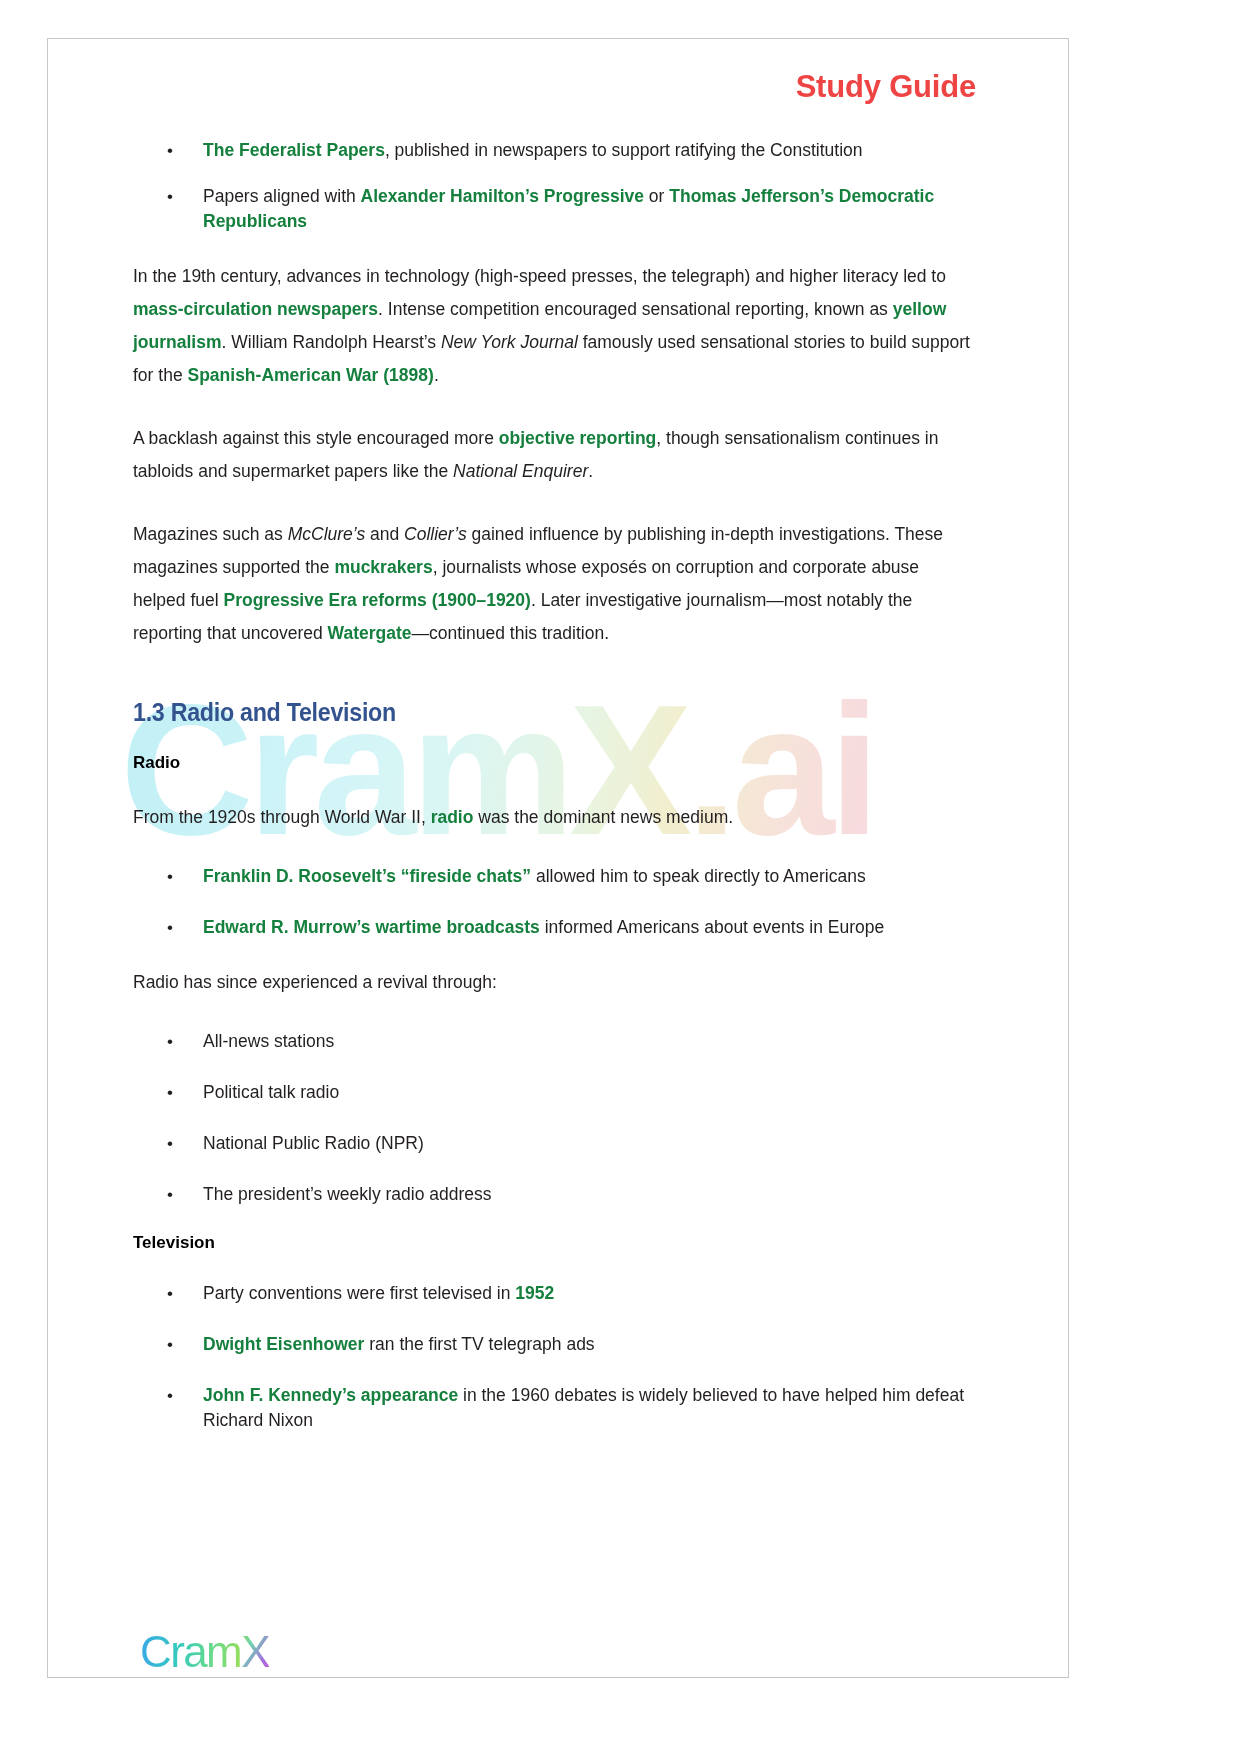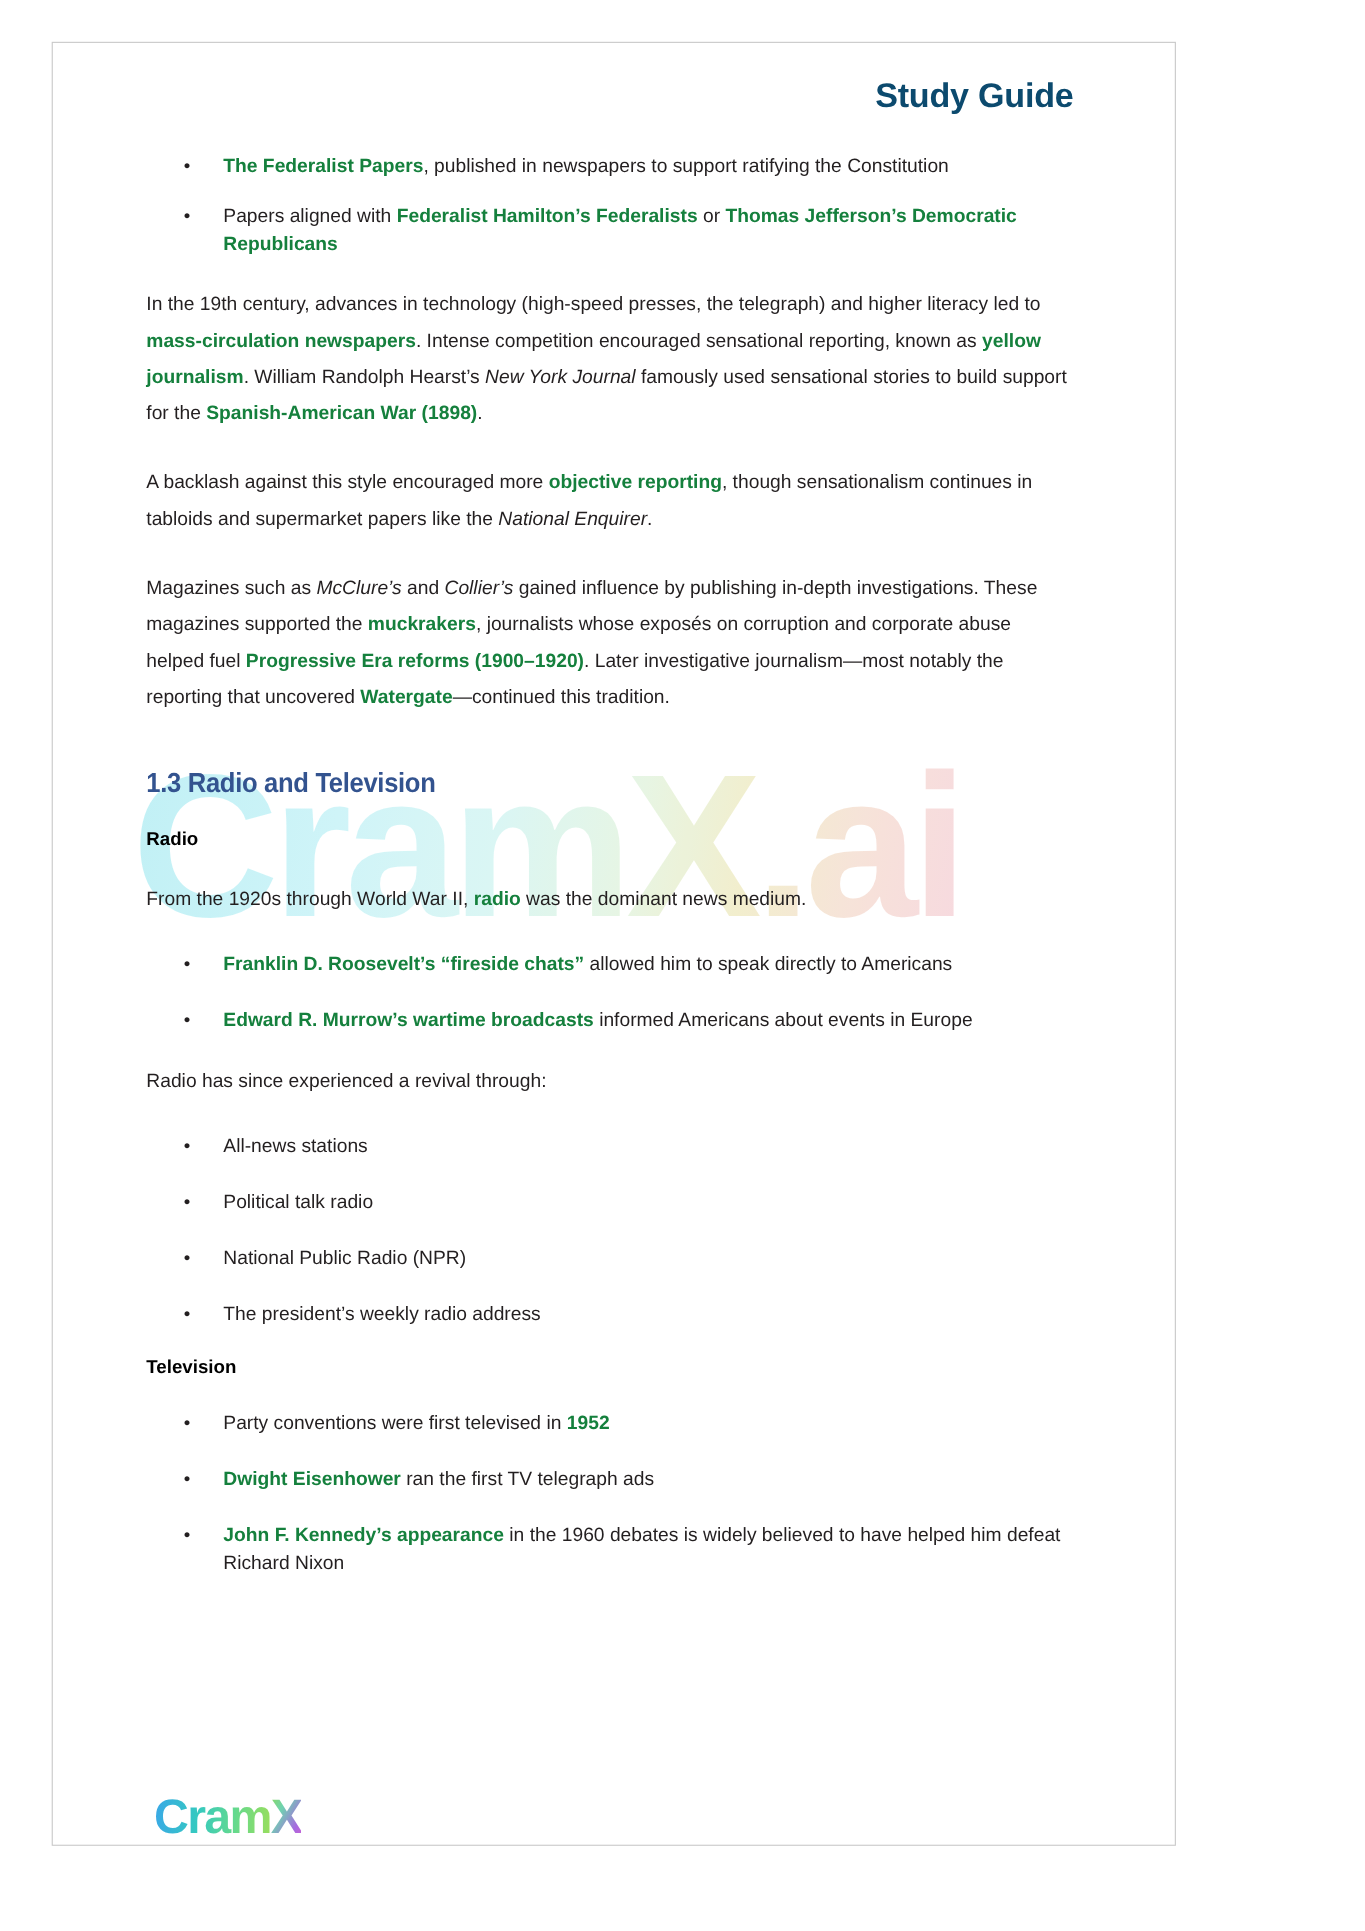--- a/index.html
+++ b/index.html
@@ -38,21 +38,21 @@
     left: 133px;
     top: 70px;
     width: 843px;
   }
 
   
   .doc-title {
     text-align: right;
     font-size: 31px;
     font-weight: bold;
-    color: #0c4a6e;
+    color: #ef4444;
     letter-spacing: -0.2px;
     margin: 0 0 34px 0;
     line-height: 1.1;
   }
 
   
   p.para {
     font-size: 17.5px;
     line-height: 33px;
     color: #231f20;
@@ -132,21 +132,21 @@
   }
 
   .layer-text { position: relative; z-index: 2; }
 
   
   .footer-logo {
     position: absolute;
     left: 140px;
     top: 1630px;
     font-size: 44px;
-    font-weight: bold;
+    font-weight: normal;
     letter-spacing: -1.6px;
     line-height: 1;
     white-space: nowrap;
     z-index: 3;
   }
   .logo-cram {
     background: linear-gradient(95deg, #3aa7e8 0%, #35c9c0 38%, #63d98f 68%, #9ade5c 100%);
     -webkit-background-clip: text;
     background-clip: text;
     color: transparent;
@@ -173,21 +173,21 @@
 
     <h1 class="doc-title">Study Guide</h1>
 
     <ul class="bullet-list">
       <li>
         <span class="dot">•</span>
         <b>The Federalist Papers</b><span>, published in newspapers to support ratifying the Constitution</span>
       </li>
       <li>
         <span class="dot">•</span>
-        <span>Papers aligned with </span><b>Federalist Hamilton’s Federalists</b><span> or </span><b>Thomas Jefferson’s Democratic Republicans</b>
+        <span>Papers aligned with </span><b>Alexander Hamilton’s Progressive</b><span> or </span><b>Thomas Jefferson’s Democratic Republicans</b>
       </li>
     </ul>
 
     <p class="para">
       <span>In the 19th century, advances in technology (high-speed presses, the telegraph) and higher literacy led to </span><b>mass-circulation newspapers</b><span>. Intense competition encouraged sensational reporting, known as </span><b>yellow journalism</b><span>. William Randolph Hearst’s </span><i>New York Journal</i><span> famously used sensational stories to build support for the </span><b>Spanish-American War (1898)</b><span>.</span>
     </p>
 
     <p class="para">
       <span>A backlash against this style encouraged more </span><b>objective reporting</b><span>, though sensationalism continues in tabloids and supermarket papers like the </span><i>National Enquirer</i><span>.</span>
     </p>

